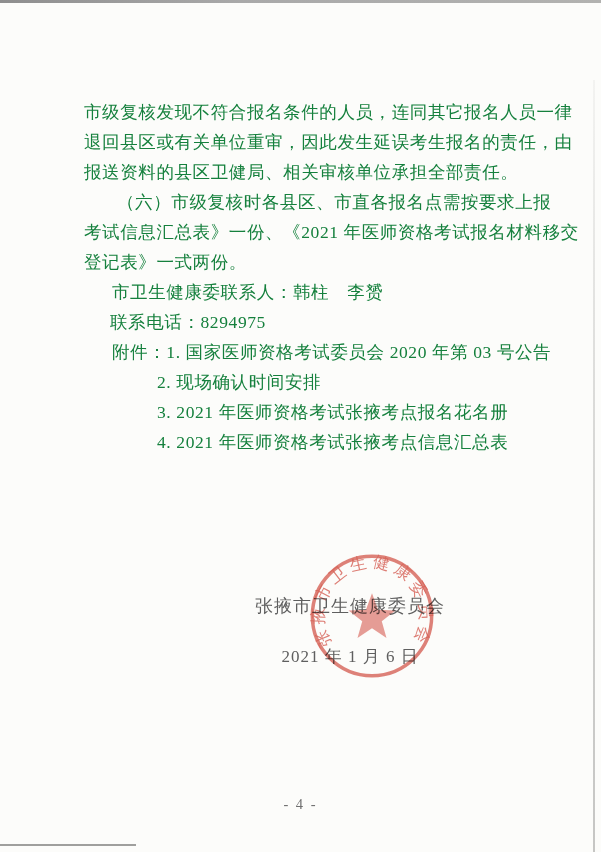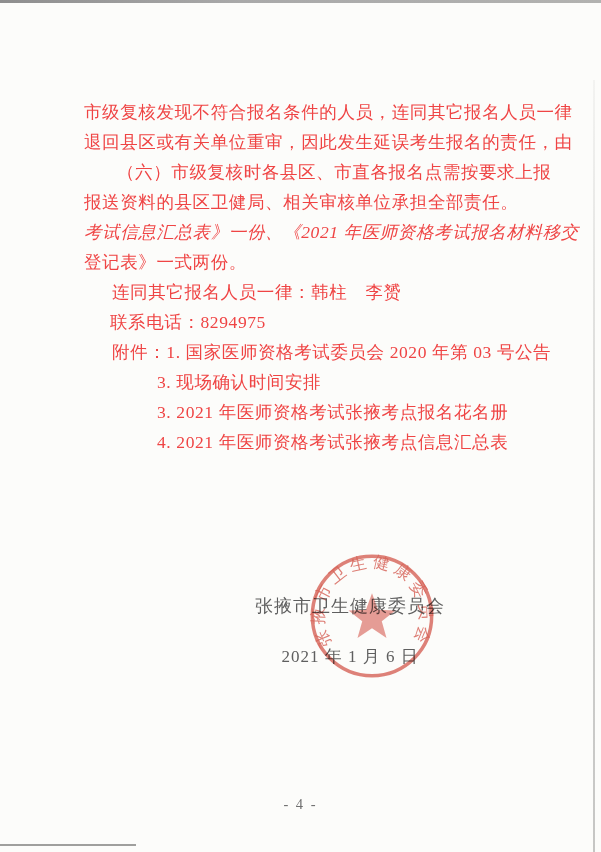--- a/index.html
+++ b/index.html
@@ -16,21 +16,21 @@
   .scan-edge-right{
     position:absolute;top:80px;bottom:0;left:593px;width:2px;
     background:linear-gradient(to bottom,#f3f3f1,#d0d0ce 60%,#c6c6c4);
   }
   .scan-edge-bottom-left{
     position:absolute;top:844px;left:0;width:136px;height:2px;
     background:#9f9f9d;
   }
   .content{
     position:absolute;left:84px;top:97px;width:482px;
-    color:#ef4444;
+    color:#15803d;
     font-size:17.5px;line-height:30px;letter-spacing:0.6px;
   }
   .doc-line{white-space:nowrap;height:30px;}
   .signature-block{
     position:absolute;left:225px;top:594px;width:250px;
     text-align:center;color:#5f5f5f;
   }
   .signature-org{font-size:18px;letter-spacing:1px;white-space:nowrap;}
   .signature-date{font-size:17px;margin-top:27px;letter-spacing:1px;white-space:nowrap;}
   .seal{
@@ -48,28 +48,28 @@
 <div class="page">
 
   <div class="scan-edge-top"></div>
   <div class="scan-edge-right"></div>
   <div class="scan-edge-bottom-left"></div>
 
   <div class="content">
 
   <div class="doc-line" style="padding-left: 0px;">市级复核发现不符合报名条件的人员，连同其它报名人员一律</div>
       <div class="doc-line" style="padding-left: 0px;">退回县区或有关单位重审，因此发生延误考生报名的责任，由</div>
+      <div class="doc-line" style="padding-left: 0px;">报送资料的县区卫健局、相关审核单位承担全部责任。</div>
       <div class="doc-line" style="padding-left: 33px;">（六）市级复核时各县区、市直各报名点需按要求上报</div>
-      <div class="doc-line" style="padding-left: 0px;">报送资料的县区卫健局、相关审核单位承担全部责任。</div>
-      <div class="doc-line" style="padding-left: 0px; font-style: italic;">考试信息汇总表》一份、《2021 年医师资格考试报名材料移交</div>
+      <div class="doc-line" style="padding-left: 0px;">考试信息汇总表》一份、《2021 年医师资格考试报名材料移交</div>
       <div class="doc-line" style="padding-left: 0px;">登记表》一式两份。</div>
-      <div class="doc-line" style="padding-left: 28px;">连同其它报名人员一律：韩柱　李赟</div>
+      <div class="doc-line" style="padding-left: 28px;">市卫生健康委联系人：韩柱　李赟</div>
       <div class="doc-line" style="padding-left: 26px;">联系电话：8294975</div>
       <div class="doc-line" style="padding-left: 28px;">附件：1. 国家医师资格考试委员会 2020 年第 03 号公告</div>
-      <div class="doc-line" style="padding-left: 73px;">3. 现场确认时间安排</div>
+      <div class="doc-line" style="padding-left: 73px;">2. 现场确认时间安排</div>
       <div class="doc-line" style="padding-left: 73px;">3. 2021 年医师资格考试张掖考点报名花名册</div>
       <div class="doc-line" style="padding-left: 73px;">4. 2021 年医师资格考试张掖考点信息汇总表</div>
     </div>
 
   <div class="signature-block">
     <div class="signature-org">张掖市卫生健康委员会</div>
     <div class="signature-date">2021 年 1 月 6 日</div>
   </div>
 
   <svg class="seal" viewBox="0 0 140 140" xmlns="http://www.w3.org/2000/svg">

